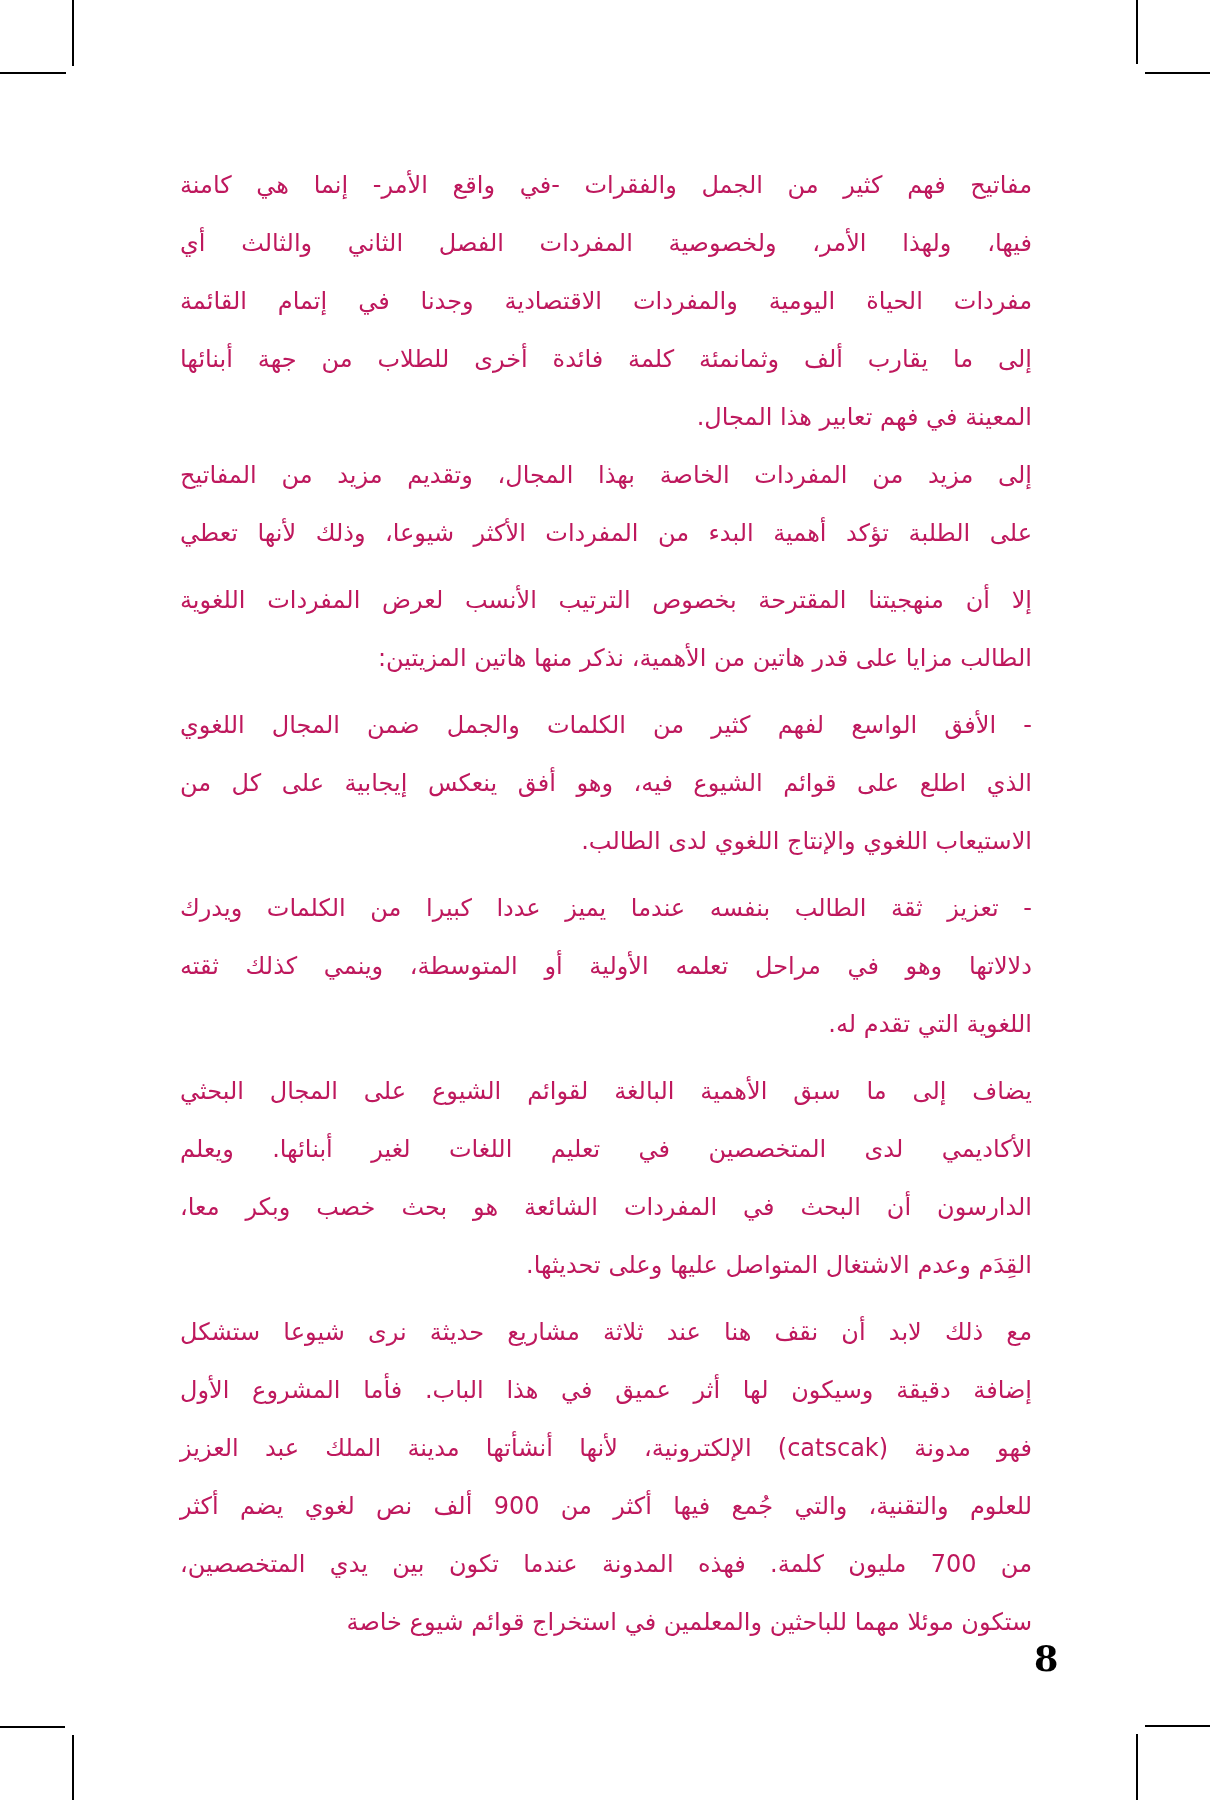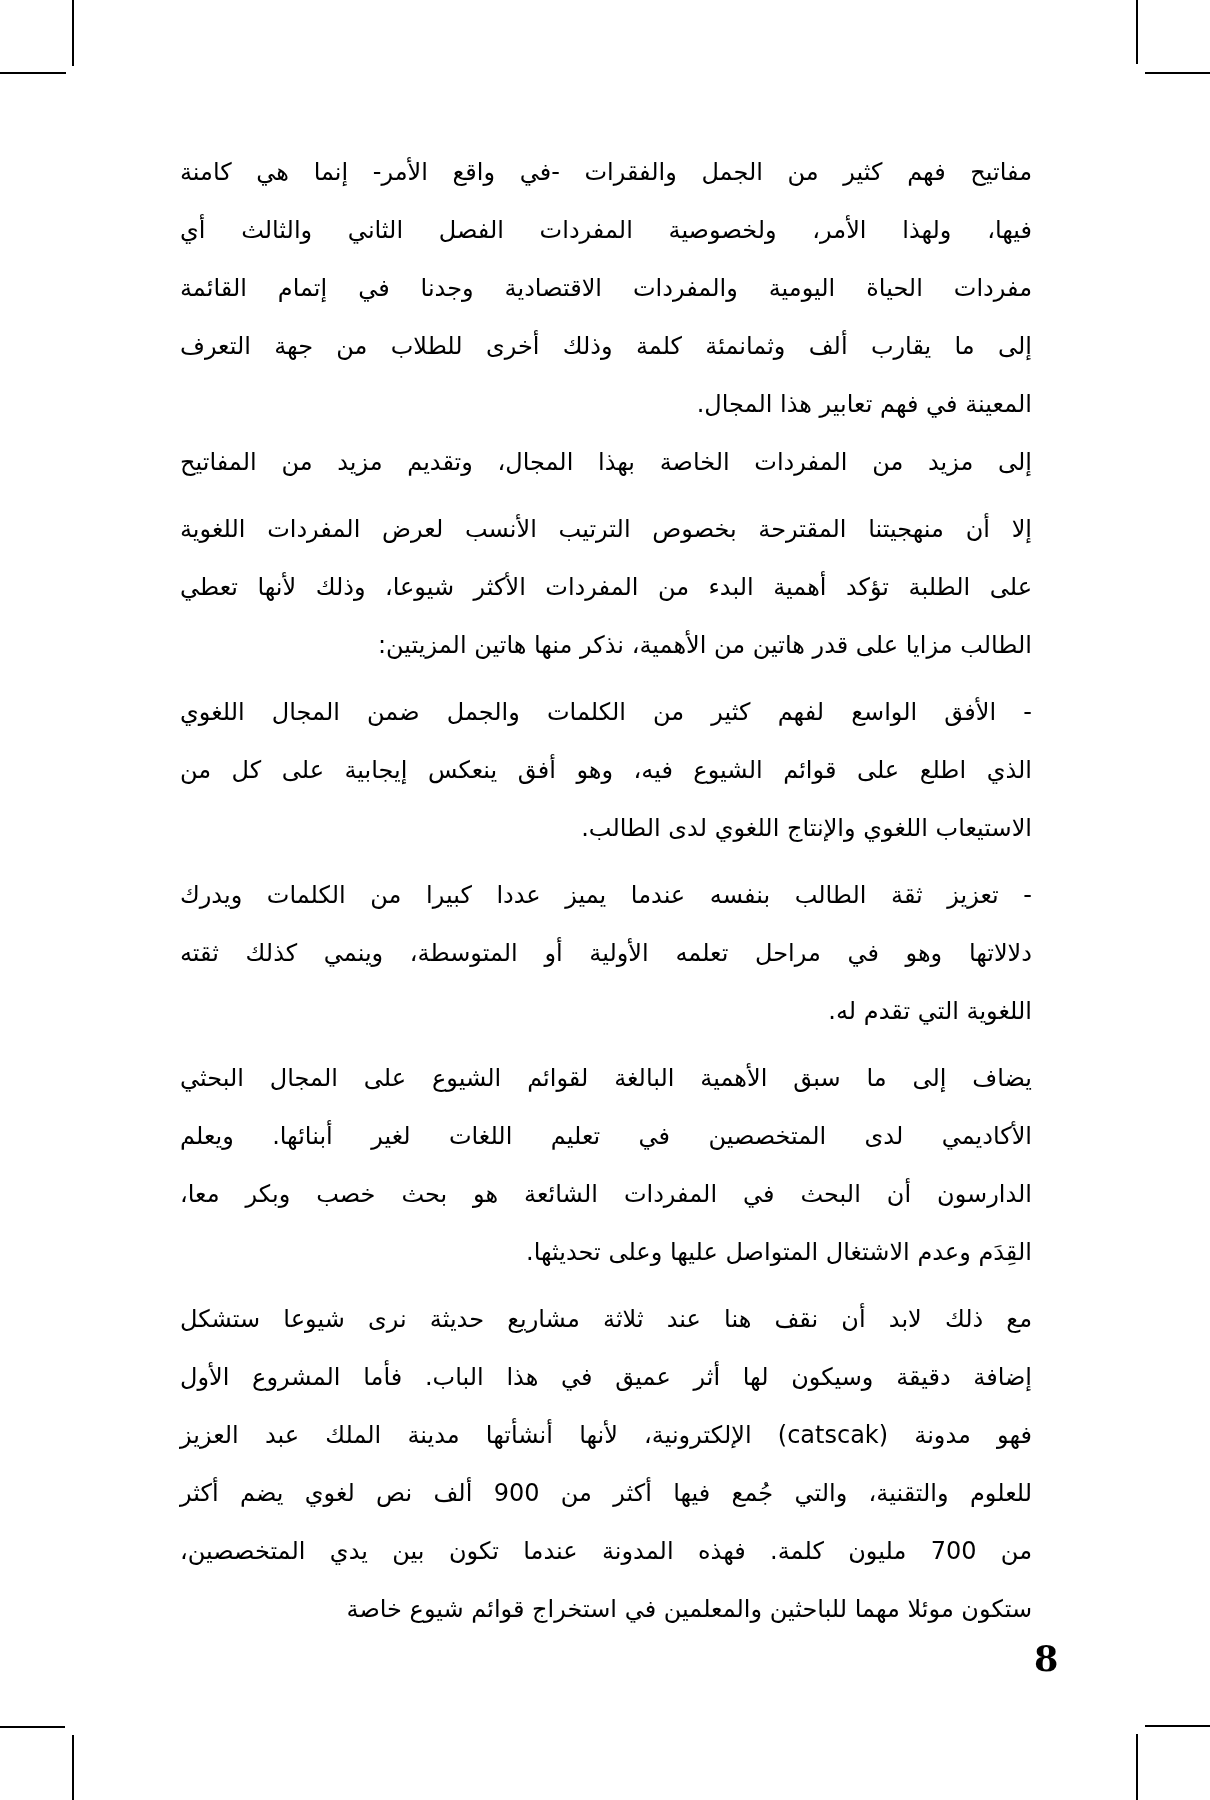--- a/index.html
+++ b/index.html
@@ -20,27 +20,27 @@
   .crop-tr-h { left: 1145px; top: 72px;     width: 65px; height: 2px;  }
   .crop-bl-h { left: 0;      top: 1726px;   width: 65px; height: 2px;  }
   .crop-bl-v { left: 72px;   top: 1735px;   width: 2px;  height: 65px; }
   .crop-br-h { left: 1145px; top: 1725px;   width: 65px; height: 2px;  }
   .crop-br-v { left: 1136px; top: 1734px;   width: 2px;  height: 66px; }
 
   
   .text-block {
     position: absolute;
     right: 178px;
-    top: 143px;
+    top: 156px;
     width: 852px;
     direction: rtl;
     unicode-bidi: embed;
     font-size: 24px;
     line-height: 58px;
-    color: #000000;
+    color: #be185d;
   }
   .line {
     height: 58px;
     text-align: justify;
     text-align-last: justify;
     white-space: nowrap;
   }
   .line.end { text-align-last: right; }
   .line.para { margin-top: 9px; }
 
@@ -66,25 +66,25 @@
   <div class="crop crop-tr-h"></div>
   <div class="crop crop-bl-h"></div>
   <div class="crop crop-bl-v"></div>
   <div class="crop crop-br-h"></div>
   <div class="crop crop-br-v"></div>
 
   <div class="text-block">
     <div class="line">مفاتيح فهم كثير من الجمل والفقرات -في واقع الأمر- إنما هي كامنة</div>
     <div class="line">فيها، ولهذا الأمر، ولخصوصية المفردات الفصل الثاني والثالث أي</div>
     <div class="line">مفردات الحياة اليومية والمفردات الاقتصادية وجدنا في إتمام القائمة</div>
-    <div class="line">إلى ما يقارب ألف وثمانمئة كلمة وذلك أخرى للطلاب من جهة التعرف</div>
+    <div class="line">إلى ما يقارب ألف وثمانمئة كلمة فائدة أخرى للطلاب من جهة أبنائها</div>
     <div class="line end">المعينة في فهم تعابير هذا المجال.</div>
     <div class="line">إلى مزيد من المفردات الخاصة بهذا المجال، وتقديم مزيد من المفاتيح</div>
+    <div class="line">على الطلبة تؤكد أهمية البدء من المفردات الأكثر شيوعا، وذلك لأنها تعطي</div>
     <div class="line para">إلا أن منهجيتنا المقترحة بخصوص الترتيب الأنسب لعرض المفردات اللغوية</div>
-    <div class="line">على الطلبة تؤكد أهمية البدء من المفردات الأكثر شيوعا، وذلك لأنها تعطي</div>
     <div class="line end">الطالب مزايا على قدر هاتين من الأهمية، نذكر منها هاتين المزيتين:</div>
     <div class="line para">- الأفق الواسع لفهم كثير من الكلمات والجمل ضمن المجال اللغوي</div>
     <div class="line">الذي اطلع على قوائم الشيوع فيه، وهو أفق ينعكس إيجابية على كل من</div>
     <div class="line end">الاستيعاب اللغوي والإنتاج اللغوي لدى الطالب.</div>
     <div class="line para">- تعزيز ثقة الطالب بنفسه عندما يميز عددا كبيرا من الكلمات ويدرك</div>
     <div class="line">دلالاتها وهو في مراحل تعلمه الأولية أو المتوسطة، وينمي كذلك ثقته</div>
     <div class="line end">اللغوية التي تقدم له.</div>
     <div class="line para">يضاف إلى ما سبق الأهمية البالغة لقوائم الشيوع على المجال البحثي</div>
     <div class="line">الأكاديمي لدى المتخصصين في تعليم اللغات لغير أبنائها. ويعلم</div>
     <div class="line">الدارسون أن البحث في المفردات الشائعة هو بحث خصب وبكر معا،</div>

